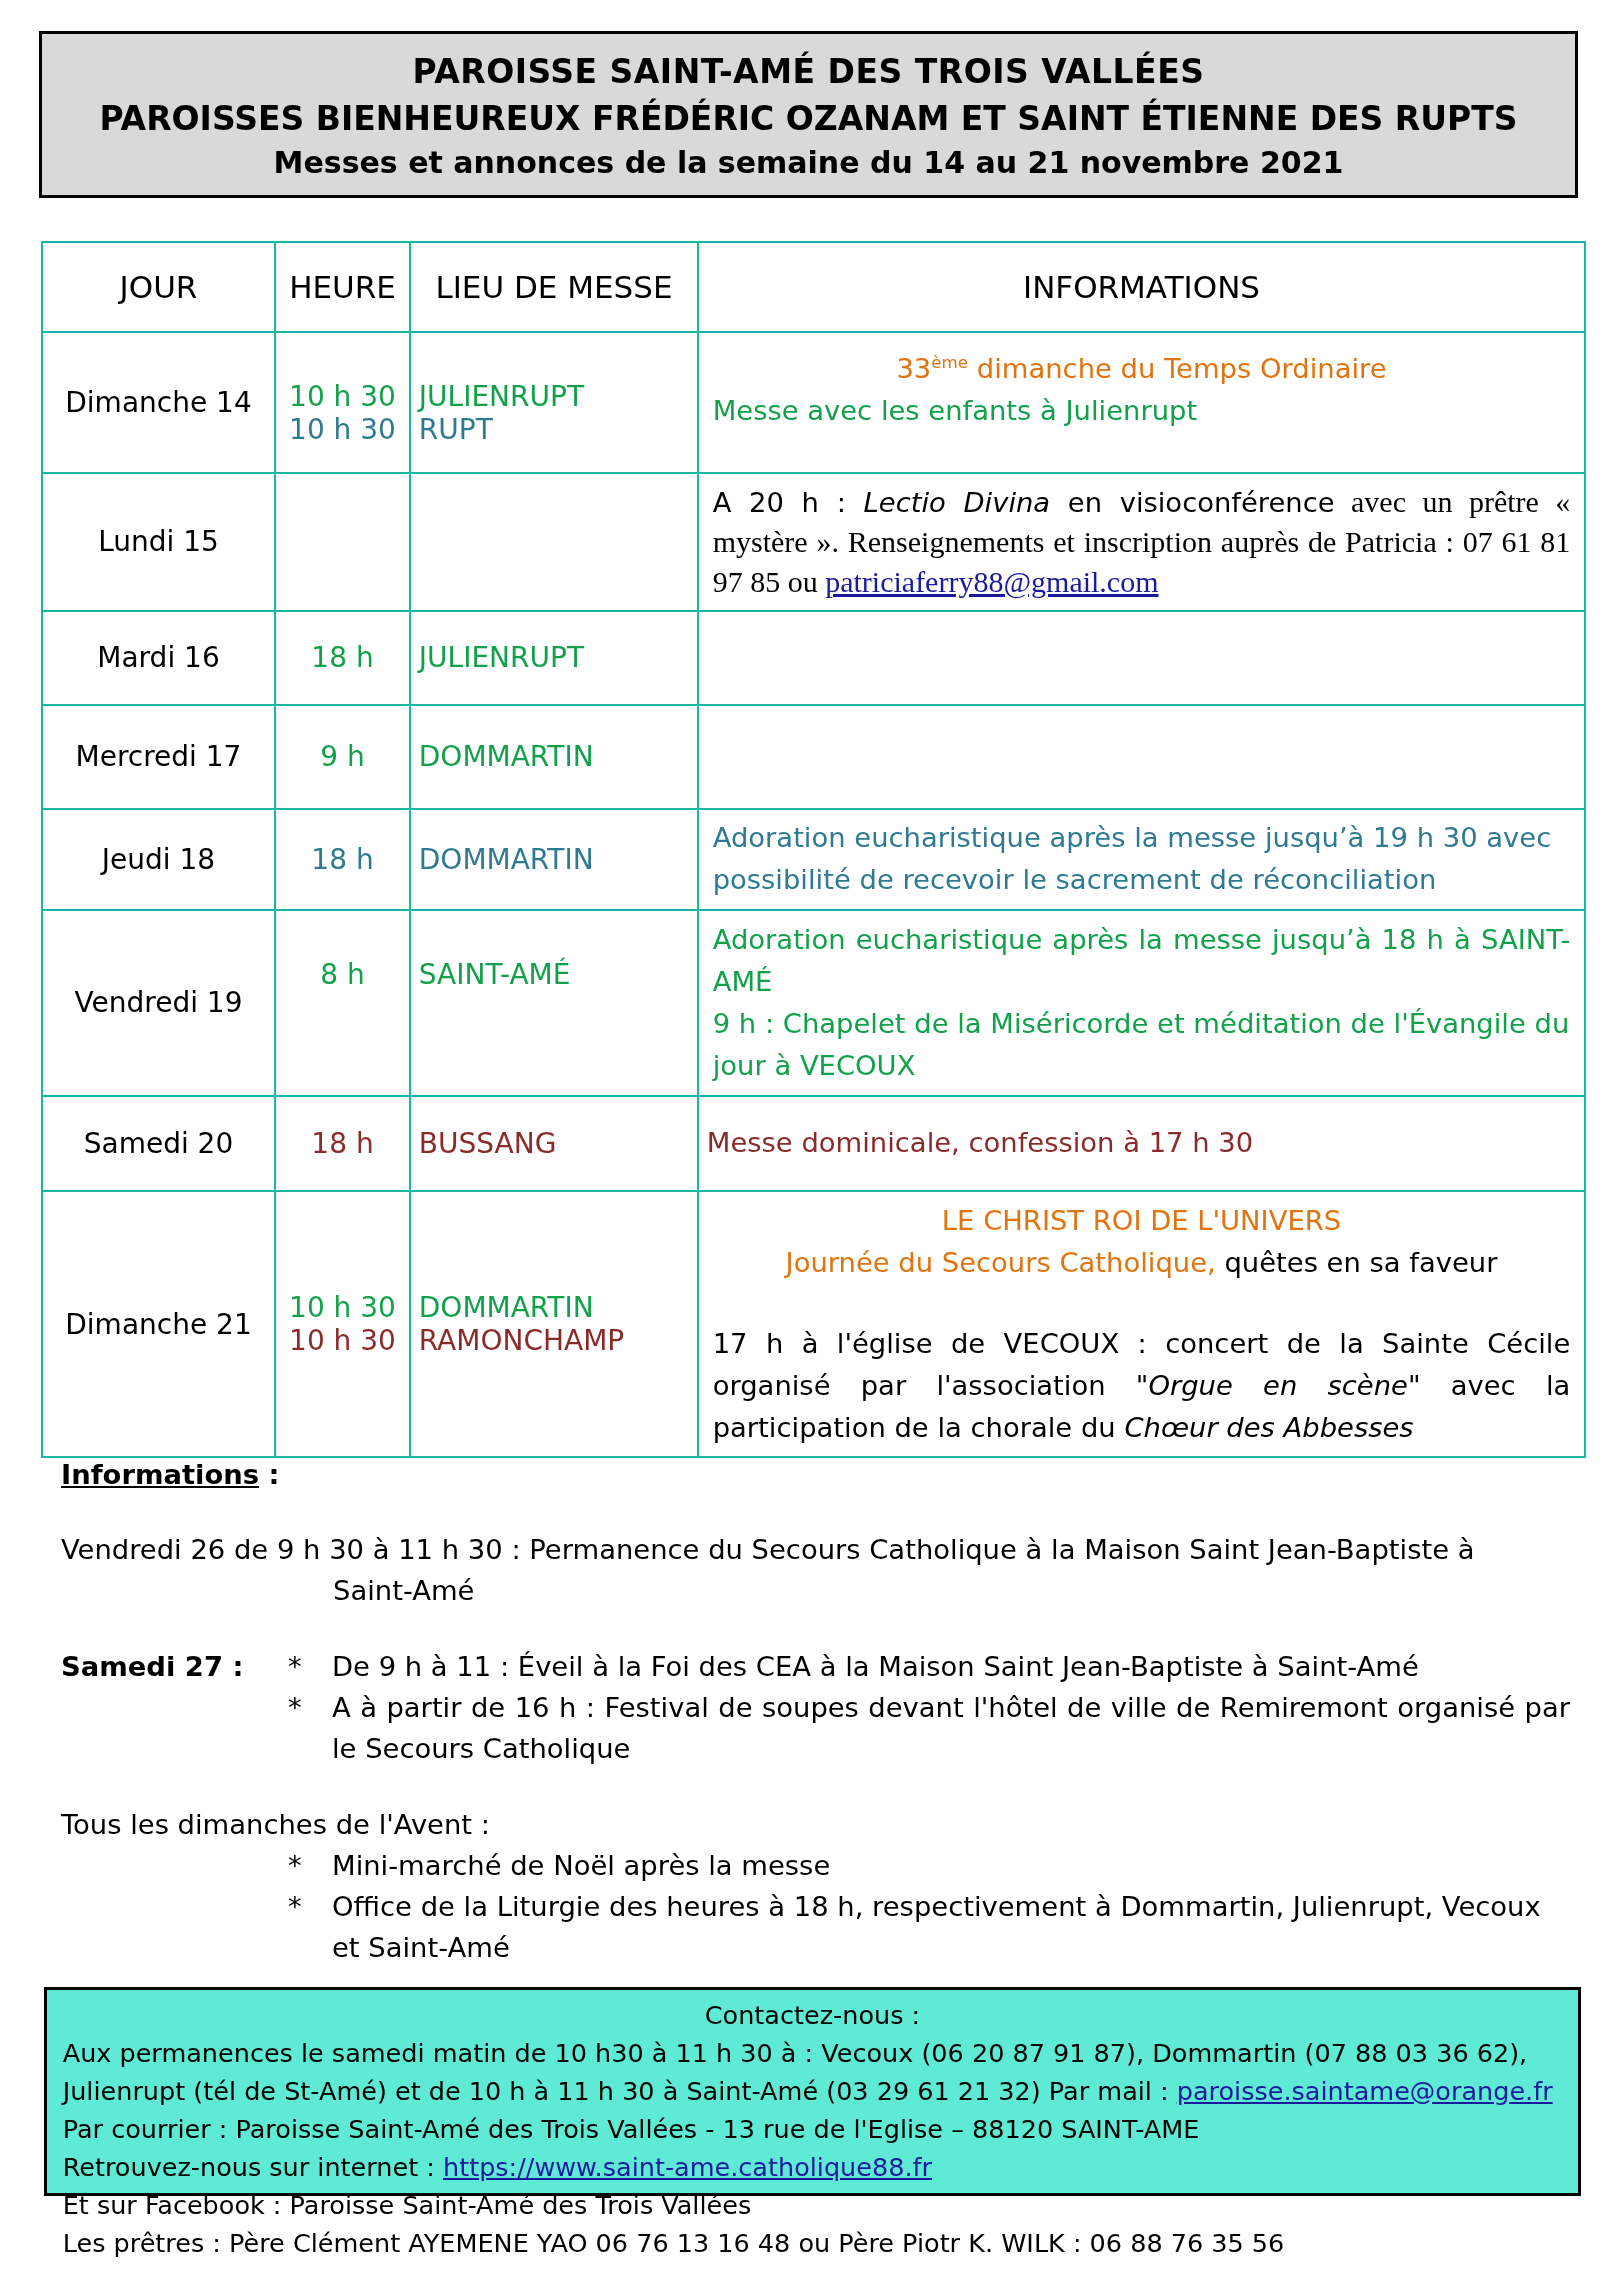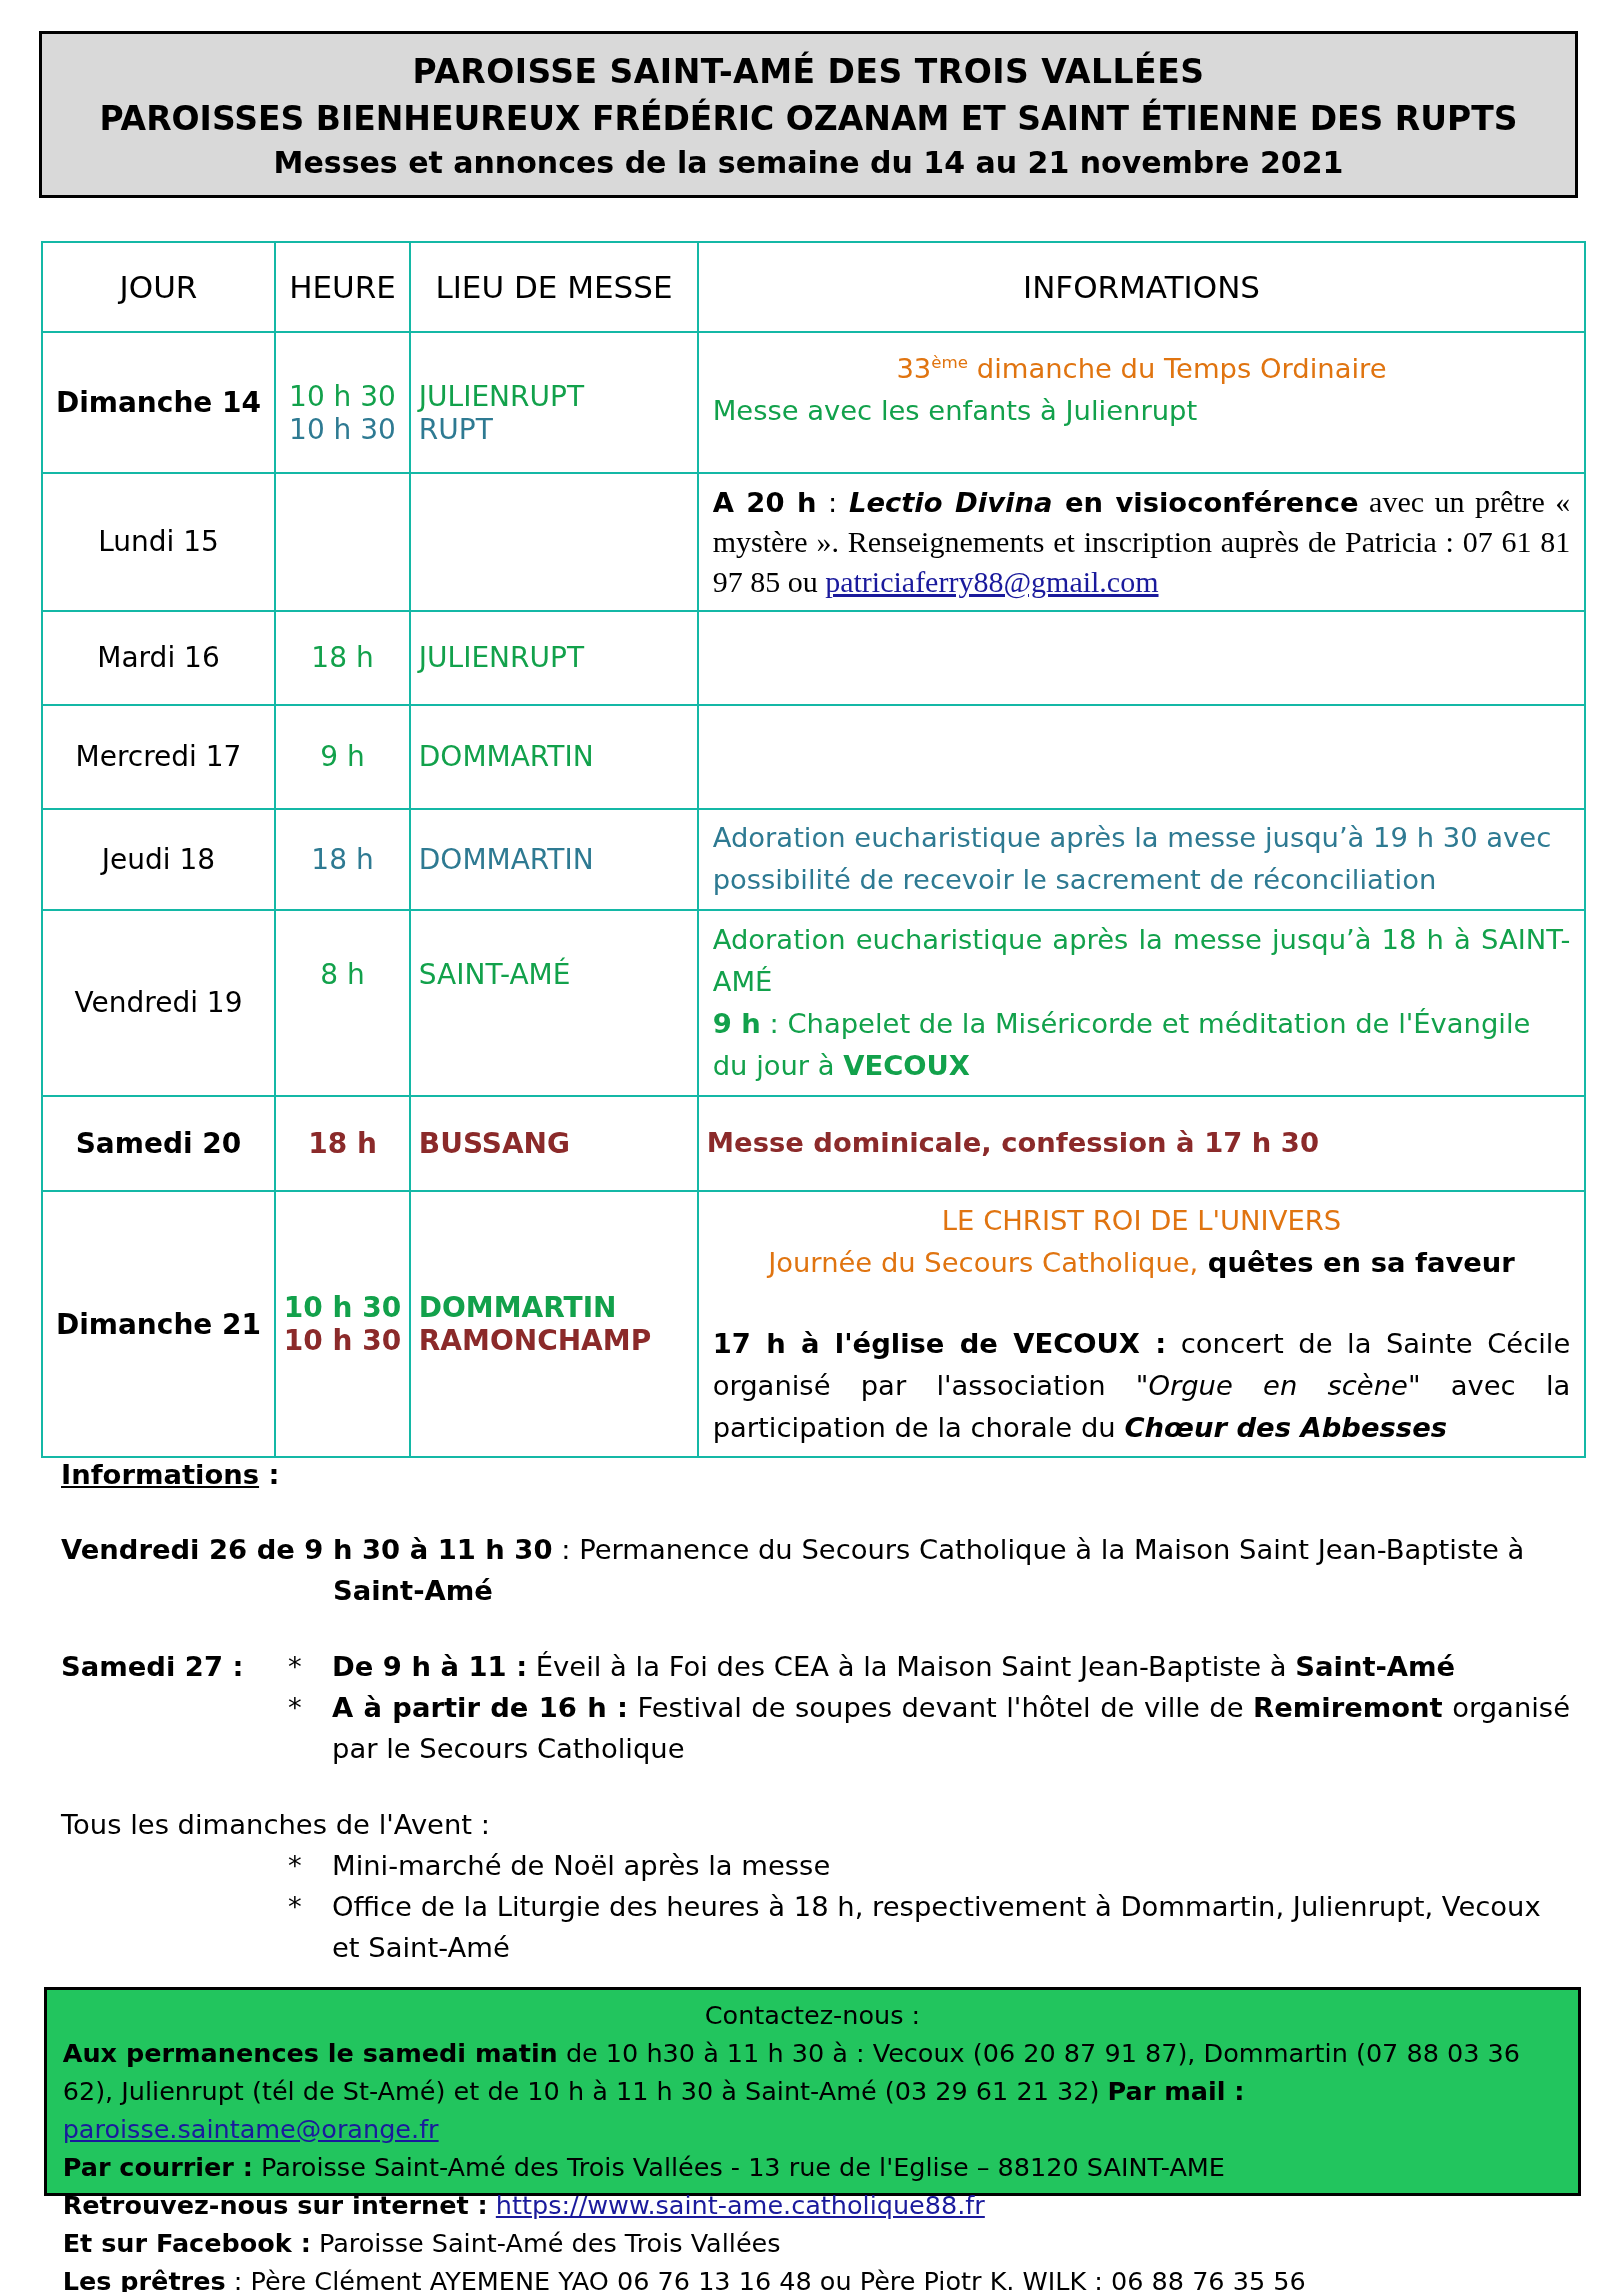--- a/index.html
+++ b/index.html
@@ -13,37 +13,37 @@
   table.sched td,table.sched th{border:2px solid #14b8a6;padding:0;vertical-align:middle;}
   table.sched th{font-weight:normal;font-size:31px;height:88px;}
   .jour{text-align:center;font-size:28px;}
   .heure{text-align:center;font-size:28px;}
   .lieu{font-size:28px;padding-left:7.8px !important;}
   .info{font-size:27.4px;padding:7.8px 13.7px 7.8px 13.7px !important;line-height:42px;}
   .green{color:#12a14b;}
   .teal{color:#2e7a92;}
   .red{color:#8b2a2a;}
   .orange{color:#e07410;text-align:center;}
-  .b{font-weight:bold;}
+  .b{font-weight:normal;}
   .i{font-style:italic;}
   .c{text-align:center;}
   .j{text-align:justify;}
   .serif{font-family:"Liberation Serif",serif;font-size:30px;}
   a{color:#1a1a9c;text-decoration:underline;}
   .infos{position:absolute;left:61px;top:1451px;width:1509px;font-size:27.4px;}
   .infos .title{font-weight:bold;margin-top:7.8px;}
   .infos .title span.u{text-decoration:underline;}
   .blk{margin-top:35px;line-height:41px;}
   .ind{padding-left:272px;}
   .row{display:flex;}
   .row .lbl{width:227px;font-weight:bold;}
   .bul{display:flex;}
   .bul .star{width:44px;text-align:left;}
   .bul .txt{flex:1;}
-  .contact{position:absolute;left:44px;top:1987px;width:1537px;height:209px;background:#22c55e;border:3.9px solid #000;box-sizing:border-box;font-size:25.5px;padding:5.9px 15.7px;line-height:38px;}
+  .contact{position:absolute;left:44px;top:1987px;width:1537px;height:209px;background:#5eead4;border:3.9px solid #000;box-sizing:border-box;font-size:25.5px;padding:5.9px 15.7px;line-height:38px;}
 </style>
 </head>
 <body>
 
 <div class="hdr">
   <div class="h1">PAROISSE SAINT-AMÉ DES TROIS VALLÉES</div>
   <div class="h2">PAROISSES BIENHEUREUX FRÉDÉRIC OZANAM ET SAINT ÉTIENNE DES RUPTS</div>
   <div class="h3">Messes et annonces de la semaine du 14 au 21 novembre 2021</div>
 </div>
 

